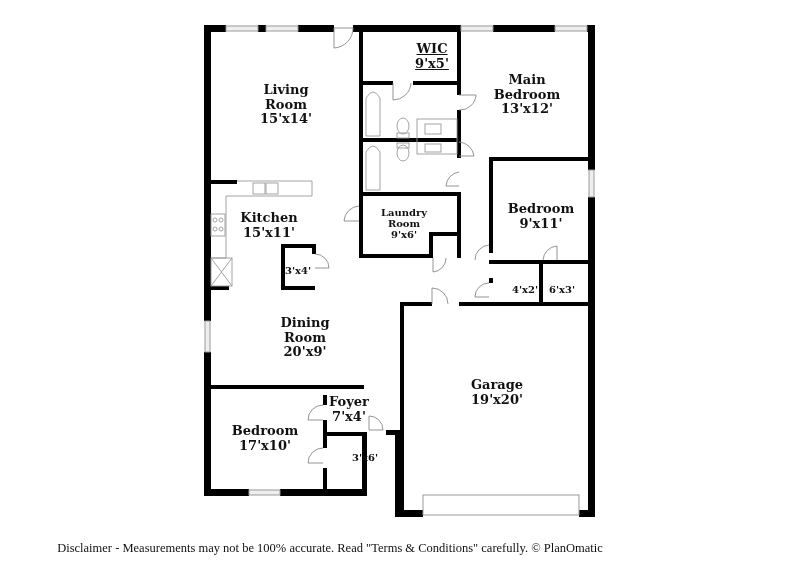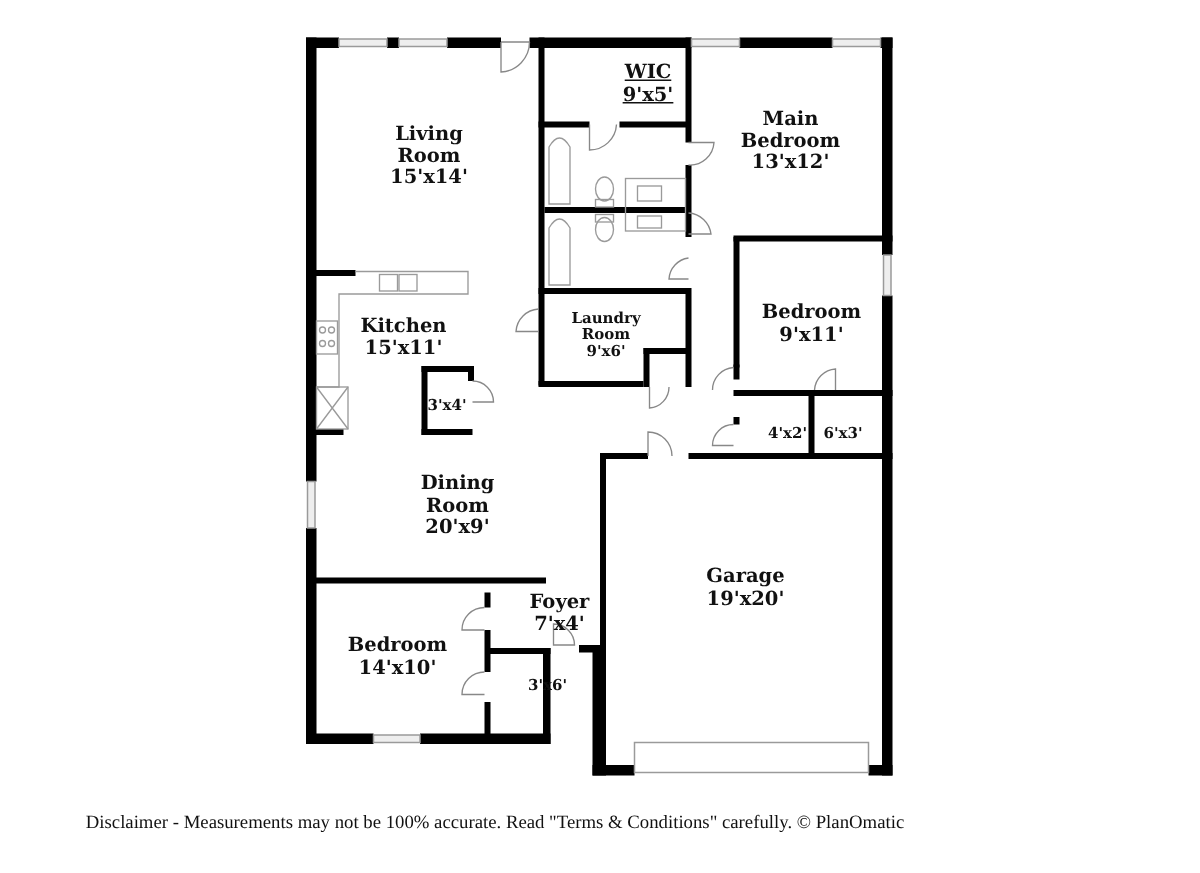--- a/index.html
+++ b/index.html
@@ -166,27 +166,27 @@
 </div>
 <div class="lbl big" style="left:291px; top:316px;margin-left:14px;">
   <span>Dining</span>
   <span>Room</span>
   <span>20'x9'</span>
 </div>
 <div class="lbl big" style="left:497px; top:378px;">
   <span>Garage</span>
   <span>19'x20'</span>
 </div>
-<div class="lbl big" style="left:373px; top:395px;">
+<div class="lbl big" style="left:349px; top:395px;">
   <span>Foyer</span>
   <span>7'x4'</span>
 </div>
 <div class="lbl big" style="left:265px; top:424px;">
   <span>Bedroom</span>
-  <span>14'x10'</span>
+  <span>17'x10'</span>
 </div>
 
 <div class="lbl sm" style="left:298px; top:265px;">
   <span>3'x4'</span>
 </div>
 <div class="lbl sm" style="left:513px; top:284px;margin-left:12px;">
   <span>4'x2'</span>
 </div>
 <div class="lbl sm" style="left:562px; top:284px;">
   <span>6'x3'</span>

